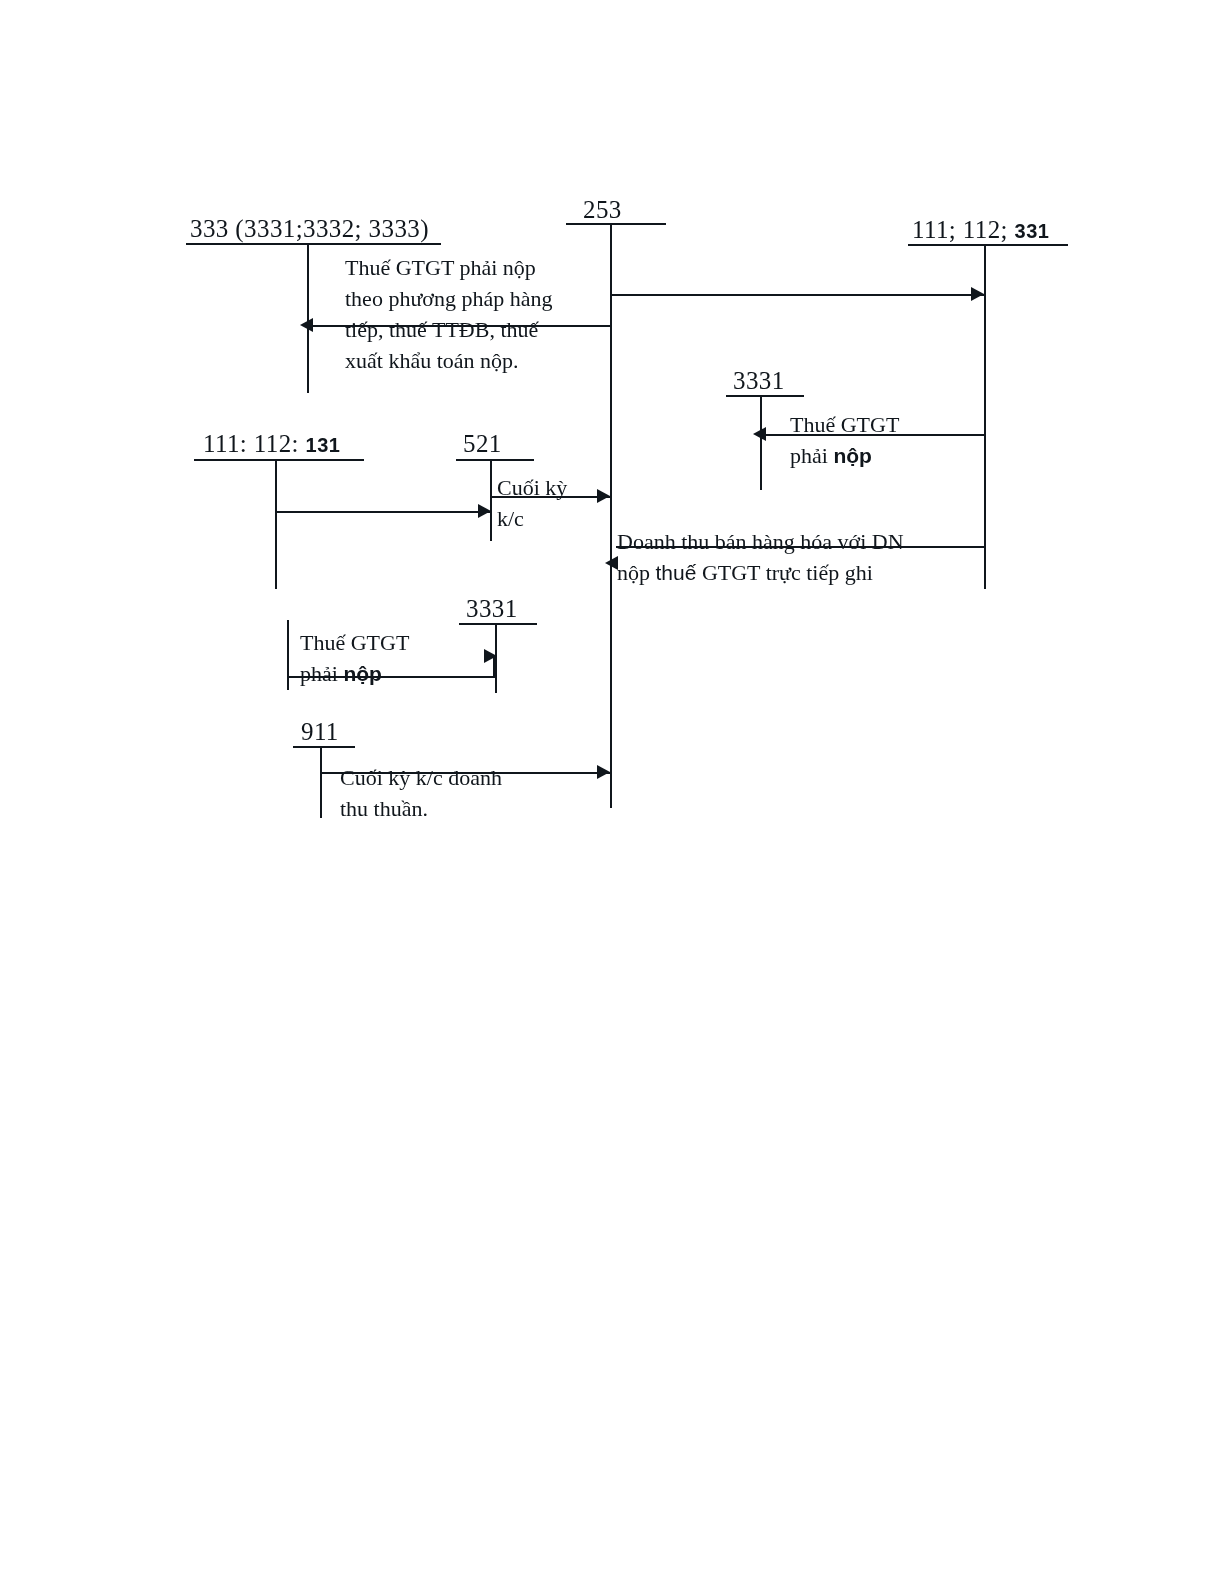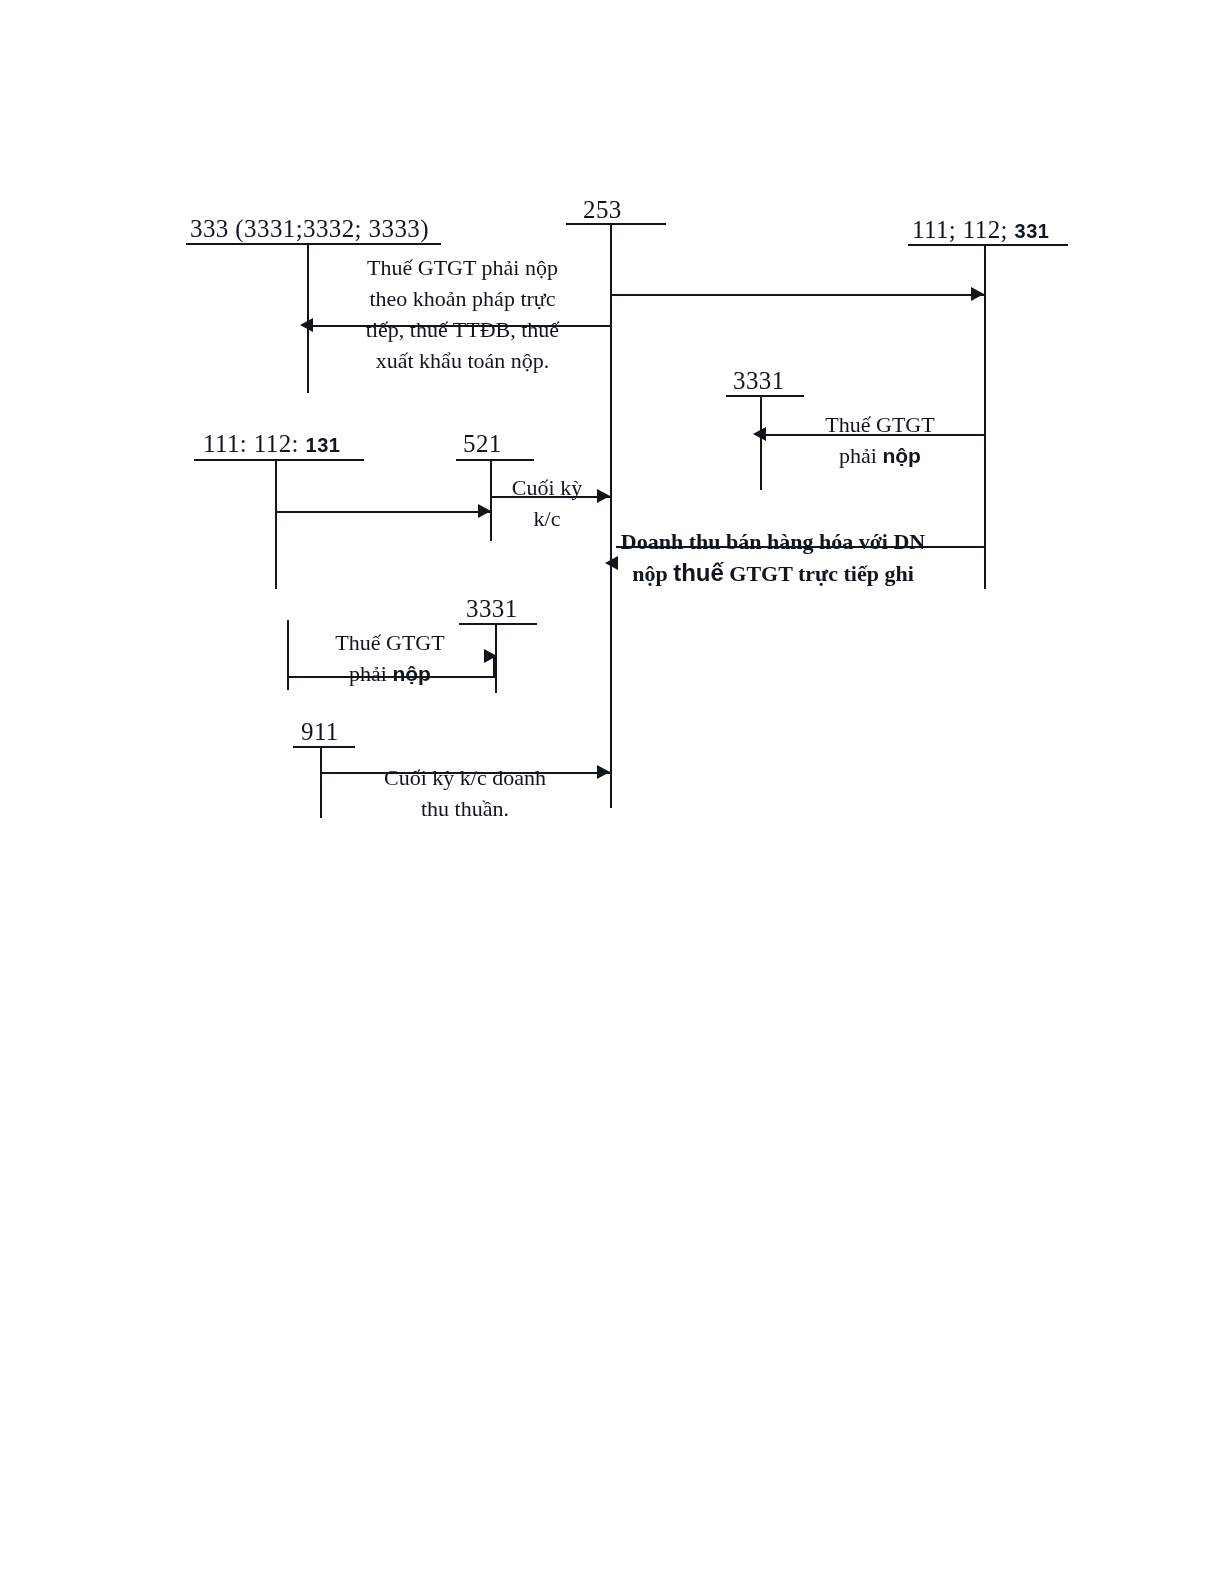--- a/index.html
+++ b/index.html
@@ -36,29 +36,29 @@
     font-size: 20px;
   }
   .note {
     position: absolute;
     font-family: "Liberation Serif", serif;
     font-size: 22px;
     line-height: 31px;
     color: #10161c;
     white-space: nowrap;
   }
-  .note.center { text-align: center; }
+  .note.center { }
   .note .sans-b {
     font-family: "Liberation Sans", sans-serif;
     font-weight: bold;
     font-size: 21px;
   }
   .note .sans {
     font-family: "Liberation Sans", sans-serif;
-    font-size: 24px;
+    font-size: 21px;
   }
   .line {
     position: absolute;
     background: #10161c;
   }
   .hline { height: 2px; }
   .vline { width: 2px; }
   .arrow {
     position: absolute;
     width: 0; height: 0;
@@ -107,21 +107,21 @@
   <div class="line vline" style="left:495px; top:623px; height:70px;"></div>
 
   <div class="acct-label" style="left:301px; top:718px;">911</div>
   <div class="line hline" style="left:293px; top:746px; width:62px;"></div>
   <div class="line vline" style="left:320px; top:746px; height:72px;"></div>
 
   <div class="line hline" style="left:307px; top:325px; width:303px;"></div>
   <div class="arrow left" style="left:300px; top:318px;"></div>
   <div class="note center" style="left:345px; top:252px; width:235px;">
     <div>Thuế GTGT phải nộp</div>
-    <div>theo khoản pháp trực</div>
+    <div>theo phương pháp hàng</div>
     <div>tiếp, thuế TTĐB, thuế</div>
     <div>xuất khẩu toán nộp.</div>
   </div>
 
   <div class="line hline" style="left:610px; top:294px; width:374px;"></div>
   <div class="arrow right" style="left:971px; top:287px;"></div>
   <div class="note" style="left:644px; top:273px; width:330px;">
   </div>
 
   <div class="line hline" style="left:760px; top:434px; width:224px;"></div>
@@ -137,21 +137,21 @@
   <div class="line hline" style="left:490px; top:496px; width:120px;"></div>
   <div class="arrow right" style="left:597px; top:489px;"></div>
   <div class="note center" style="left:497px; top:472px; width:100px;">
     <div>Cuối kỳ</div>
     <div>k/c</div>
   </div>
 
   <div class="line hline" style="left:616px; top:546px; width:368px;"></div>
   <div class="arrow left" style="left:605px; top:556px;"></div>
   <div class="line vline" style="left:984px; top:439px; height:150px;"></div>
-  <div class="note center" style="left:593px; top:526px; width:360px;font-weight:bold;">
+  <div class="note center" style="left:617px; top:526px; width:360px;">
     <div>Doanh thu bán hàng hóa với DN</div>
     <div>nộp <span class="sans">thuế</span> GTGT trực tiếp ghi</div>
   </div>
 
   <div class="line hline" style="left:287px; top:676px; width:208px;"></div>
   <div class="arrow right" style="left:484px; top:649px;"></div>
   <div class="line vline" style="left:493px; top:656px; height:22px;"></div>
   <div class="note center" style="left:300px; top:627px; width:180px;">
     <div>Thuế GTGT</div>
     <div>phải <span class="sans-b">nộp</span></div>

